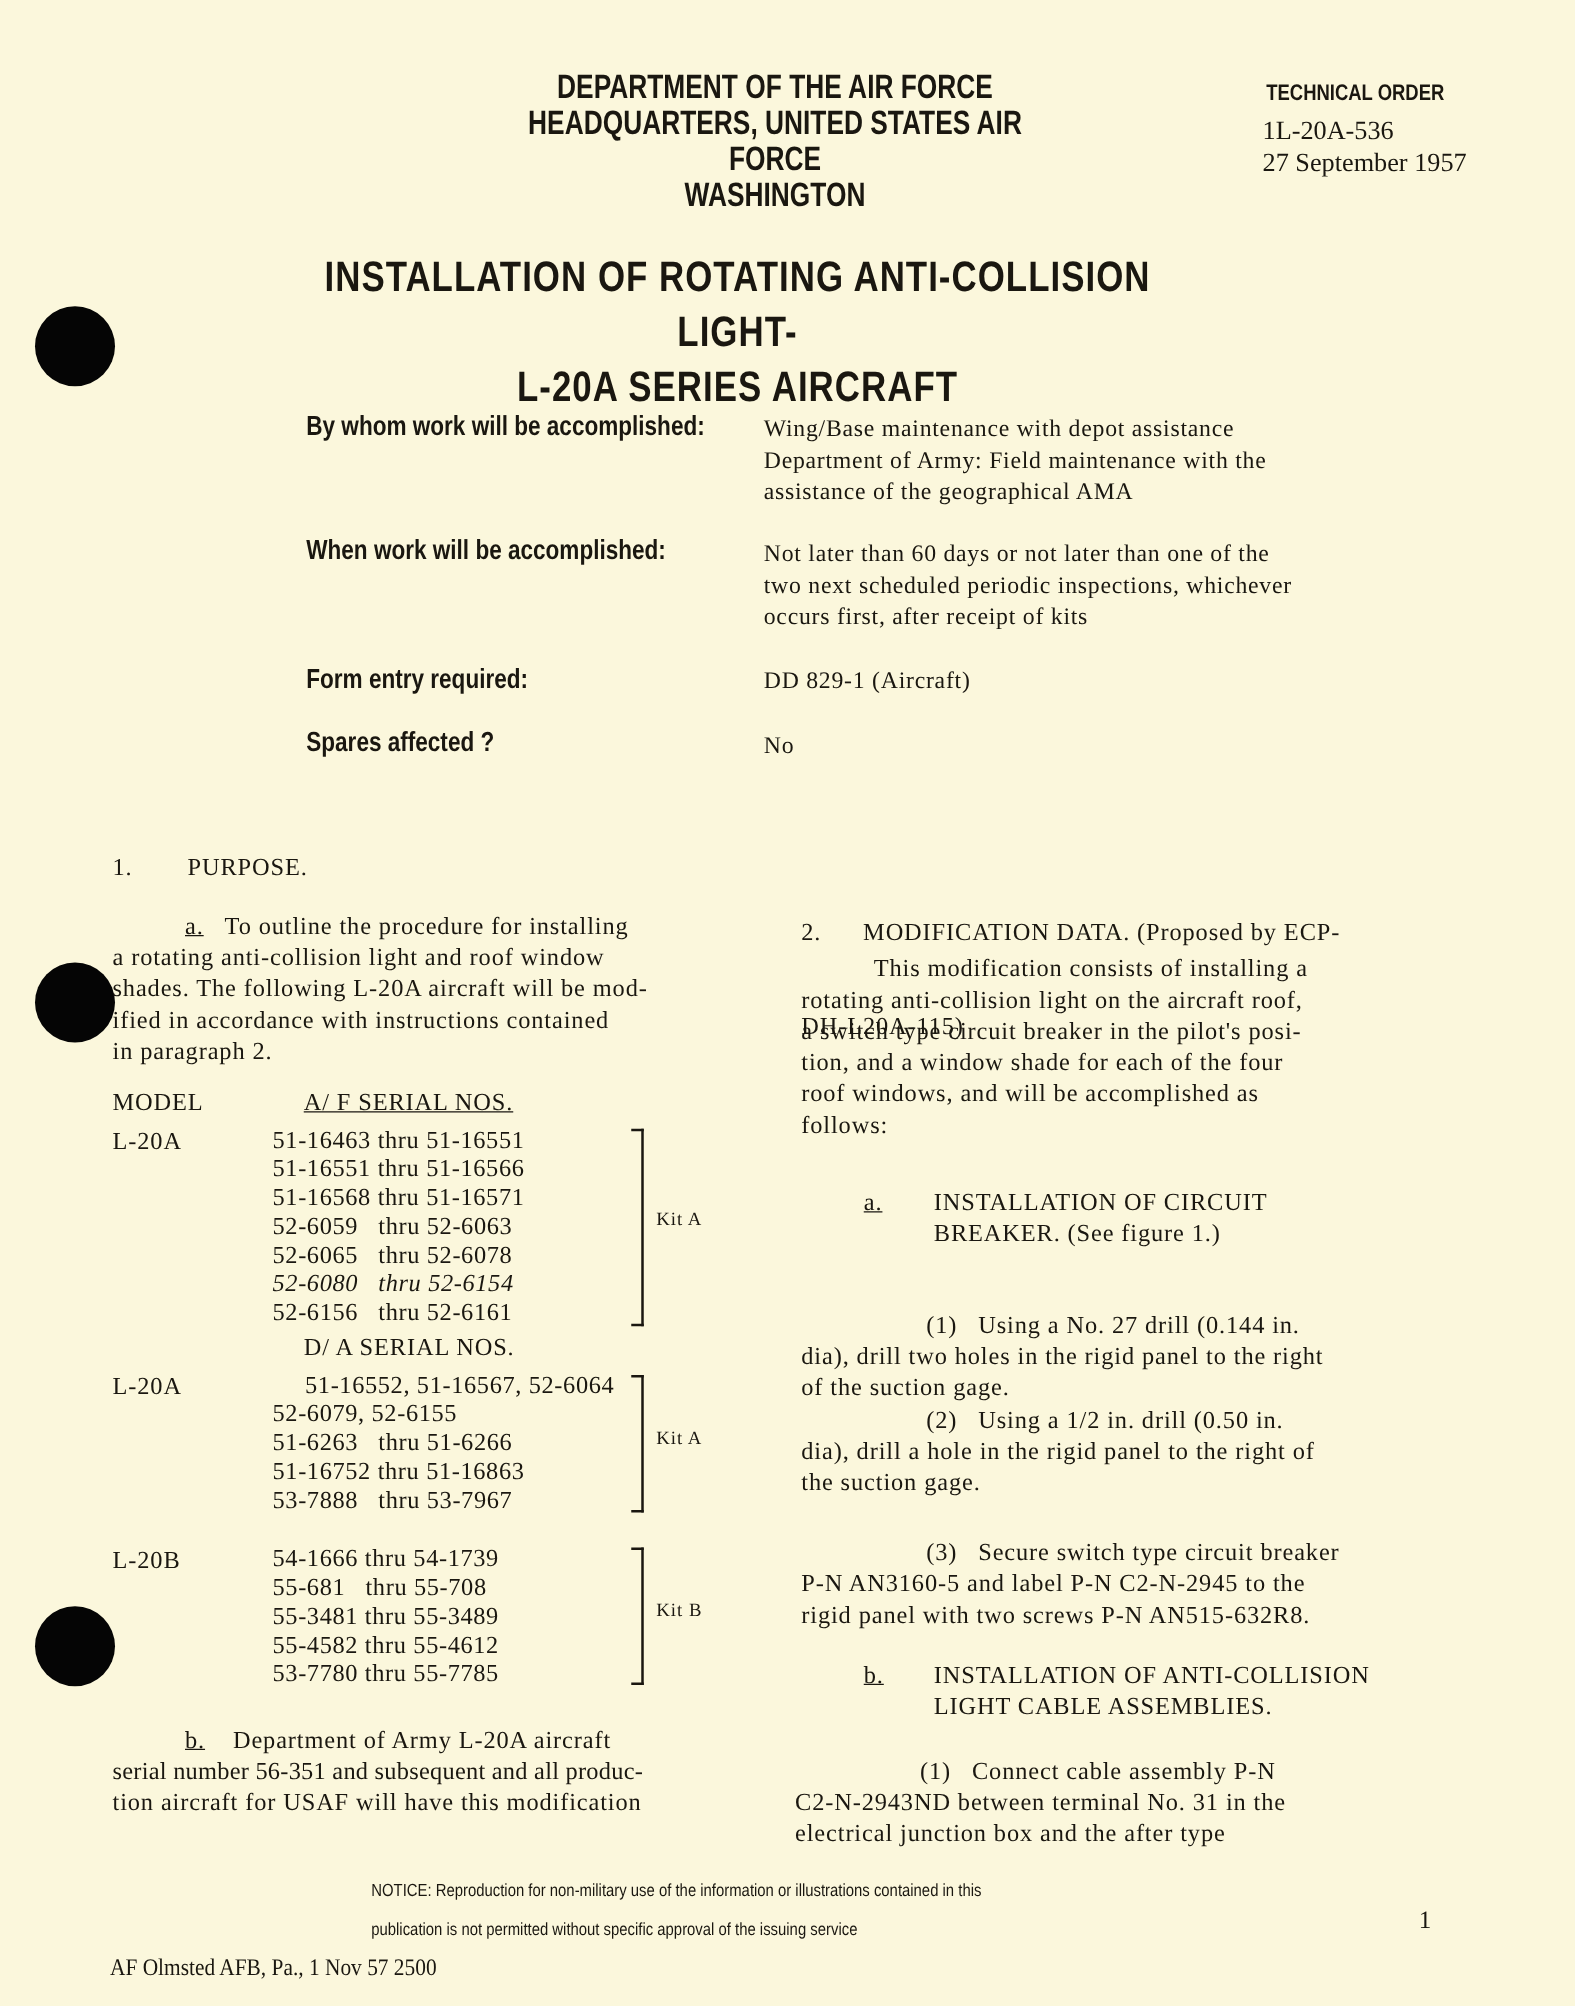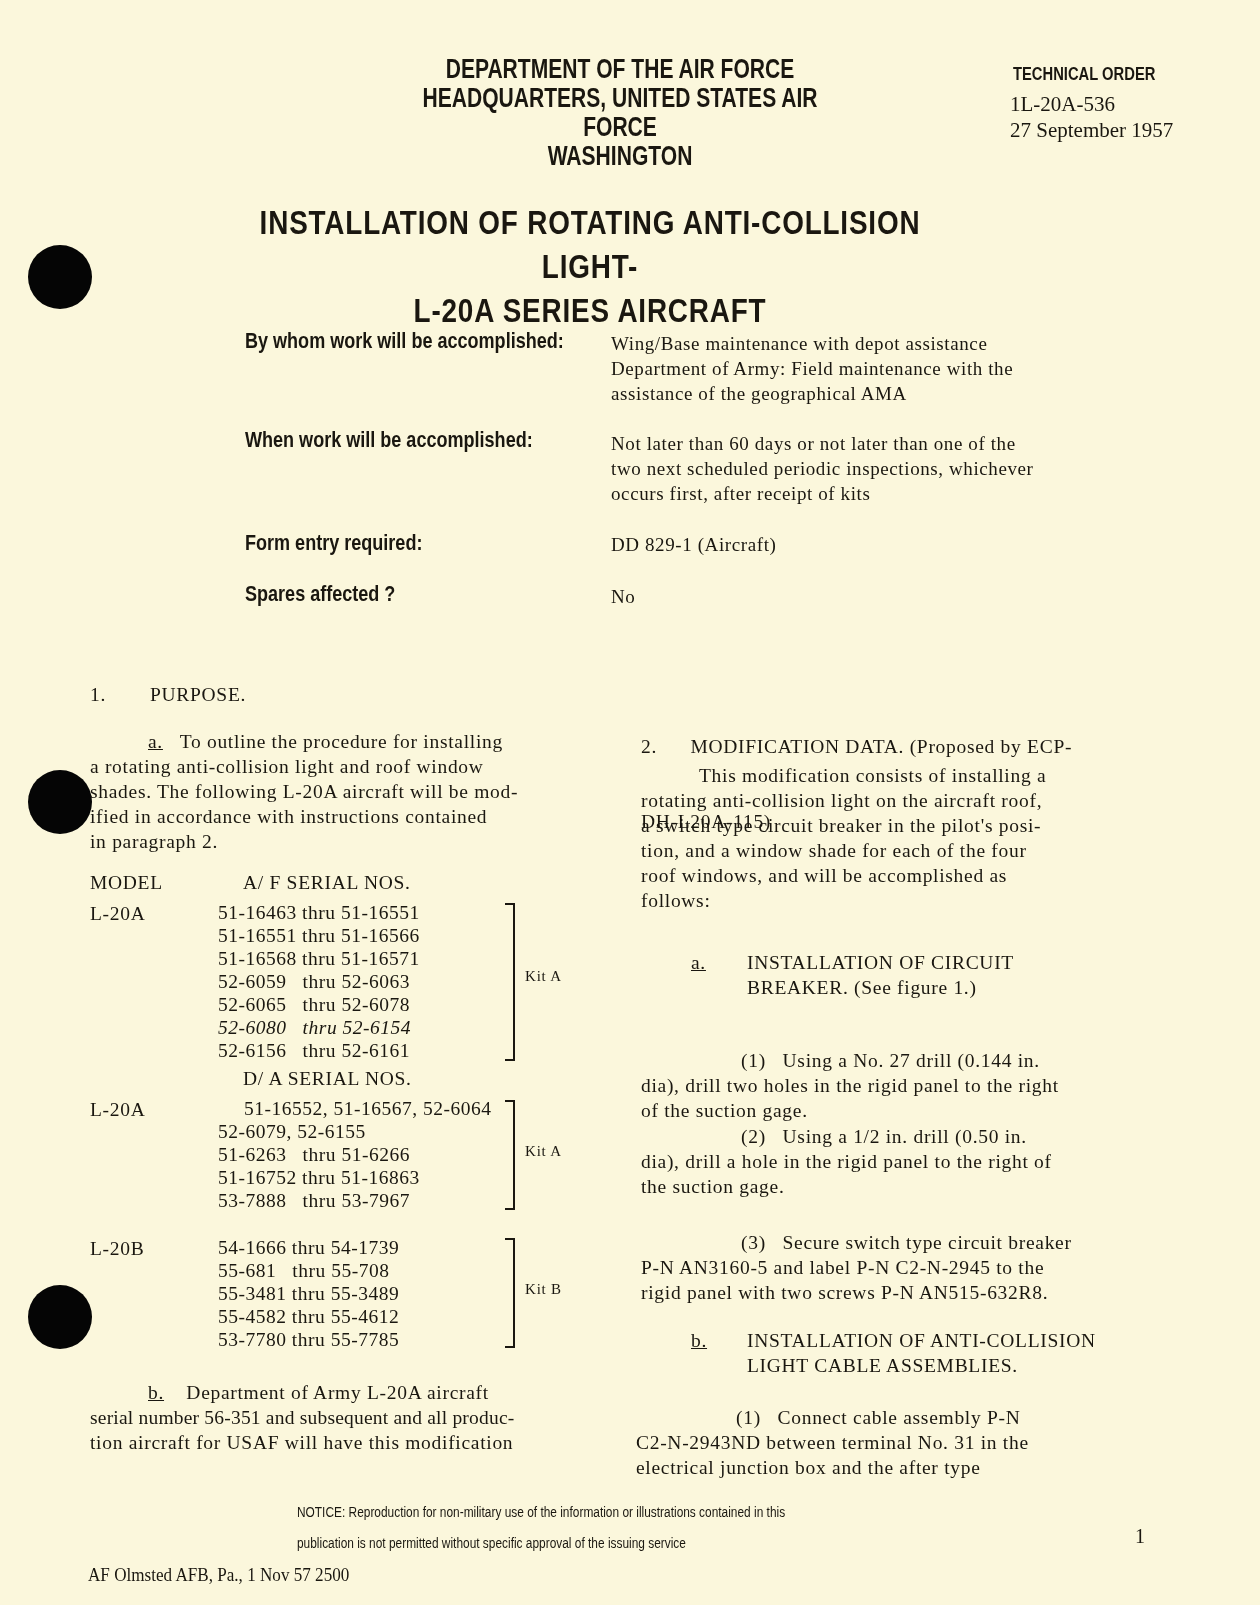--- a/index.html
+++ b/index.html
@@ -105,21 +105,21 @@
 
 <div class="col-left body-text" style="top:693px;margin-top:36px;">
   <div style="padding-left:58px;"><span class="u">a.</span>&nbsp;&nbsp;&nbsp;<span>To outline the procedure for installing</span></div>
   <div>a rotating anti-collision light and roof window</div>
   <div>shades. The following L-20A aircraft will be mod-</div>
   <div>ified in accordance with instructions contained</div>
   <div>in paragraph 2.</div>
 </div>
 
 <div class="abs body-text" style="left:90px; top:870px;">MODEL</div>
-<div class="abs body-text" style="left:243px; top:870px;">A/ F SERIAL NOS.</div>
+<div class="abs body-text" style="left:243px; top:870px;text-decoration:underline;">A/ F SERIAL NOS.</div>
 
 <div class="abs body-text" style="left:90px; top:901px;">L-20A</div>
 <div>
   <div class="serial-row" style="left:218px; top:901px;">51-16463 thru 51-16551</div>
   <div class="serial-row" style="left:218px; top:924px;">51-16551 thru 51-16566</div>
   <div class="serial-row" style="left:218px; top:947px;text-align:center;">51-16568 thru 51-16571</div>
   <div class="serial-row" style="left:218px; top:970px;">52-6059   thru 52-6063</div>
   <div class="serial-row" style="left:218px; top:993px;">52-6065   thru 52-6078</div>
   <div class="serial-row" style="left:218px; top:1016px;font-style:italic;">52-6080   thru 52-6154</div>
   <div class="serial-row" style="left:218px; top:1039px;">52-6156   thru 52-6161</div>

